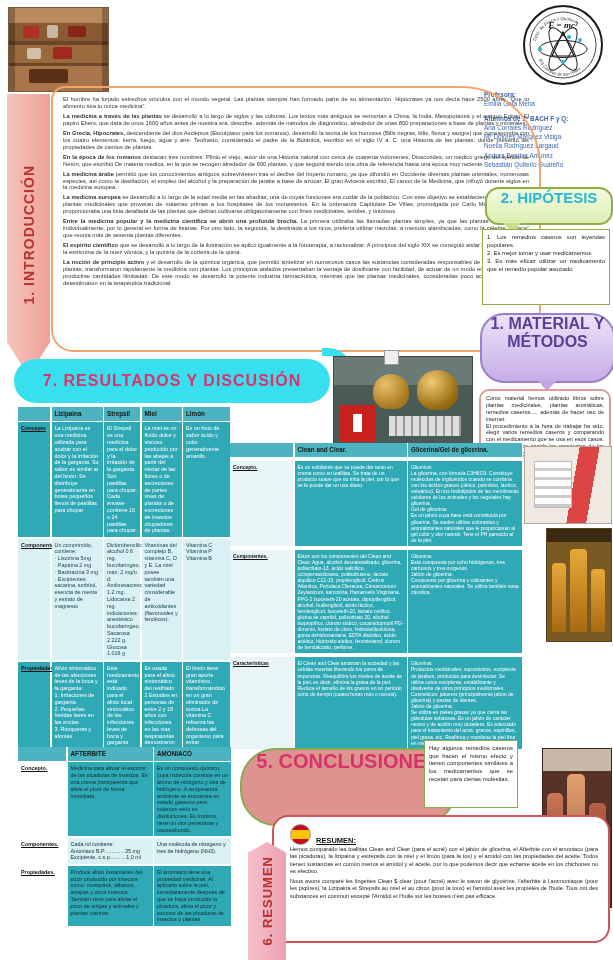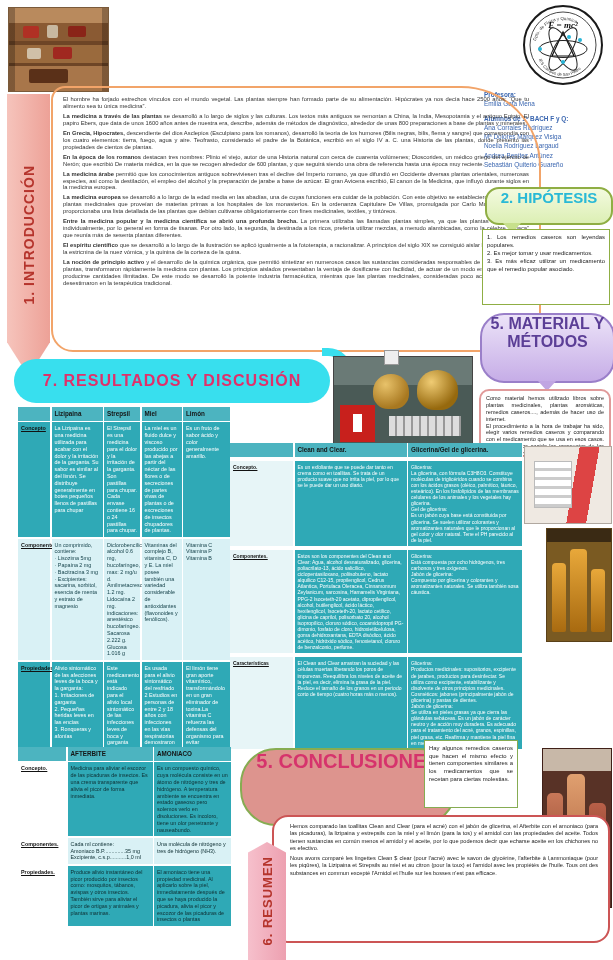--- a/index.html
+++ b/index.html
@@ -217,21 +217,21 @@
   <div class="abs bubble hipotesis-bubble">
     <span>2. HIPÓTESIS</span>
   </div>
   <div class="abs hipotesis-box" id="hipotesis-box">
       <div>1. Los remedios caseros son leyendas populares.</div>
       <div>2. Es mejor tomar y usar medicamentos.</div>
       <div>3. Es más eficaz utilizar un medicamento que el remedio popular asociado.</div>
     </div>
 
   <div class="abs bubble material-bubble">
-    <span>5. MATERIAL Y MÉTODOS</span>
+    <span>1. MATERIAL Y MÉTODOS</span>
   </div>
   <div class="abs material-box">Como material hemos utilizado libros sobre plantas medicinales, plantas aromáticas, remedios caseros...., además de hacer uso de internet.
 El procedimiento a la hora de trabajar ha sido, elegir varios remedios caseros y comparando con el medicamento que se usa en esos casos. Para eso hemos cogido los prospectos de los medicamentos y hemos visto la composición.</div>
 
   <div class="abs resultados-banner">
     <span>7.  RESULTADOS  Y DISCUSIÓN</span>
   </div>
   <div class="abs resultados-arrow"></div>
 
   <div class="abs photo-mortar">
@@ -330,17 +330,21 @@
 
   <div class="abs bubble conclusiones-bubble">
     <span>5. CONCLUSIONES</span>
   </div>
   <div class="abs conclusiones-box">Hay algunos remedios caseros que hacen el mismo efecto y tienen componentes similares a los medicamentos que se recetan para ciertas molestias.</div>
 
   <div class="abs resumen-ribbon">
     <span>6. RESUMEN</span>
   </div>
   <div class="abs resumen-box">
+    <div class="flag-row">
+      <span class="flag flag-es"></span>
+      <span class="sum-title">RESUMEN:</span>
+    </div>
     <div class="sum-text">Hemos comparado las toallitas Clean and Clear (para el acné) con el jabón de glicerina, el Afterbite con el amoniaco (para las picaduras), la lizipaina y estrepsils con la miel y el limón (para la tos) y el arnidol con las propiedades del aceite. Todos tienen sustancias en común menos el arnidol y el aceite, por lo que podemos decir que echarse aceite en los chichones no es efectivo.</div>
     <div class="sum-text">Nous avons comparé les lingettes Clean $ clear (pour l'acné) avec le savon de glycérine, l'afterbite à l,ammoniaque (pour les piqûres), la Lizipaina et Strepsils au miel et au citron (pour la toux) et l'arnidol avec les propiétés de l'huile. Tous ont des substances en commun excepté l'Arnidol et l'huile sur les bosses n'est pas efficace.</div>
   </div>
 
 </div>
 
 </body></html>

